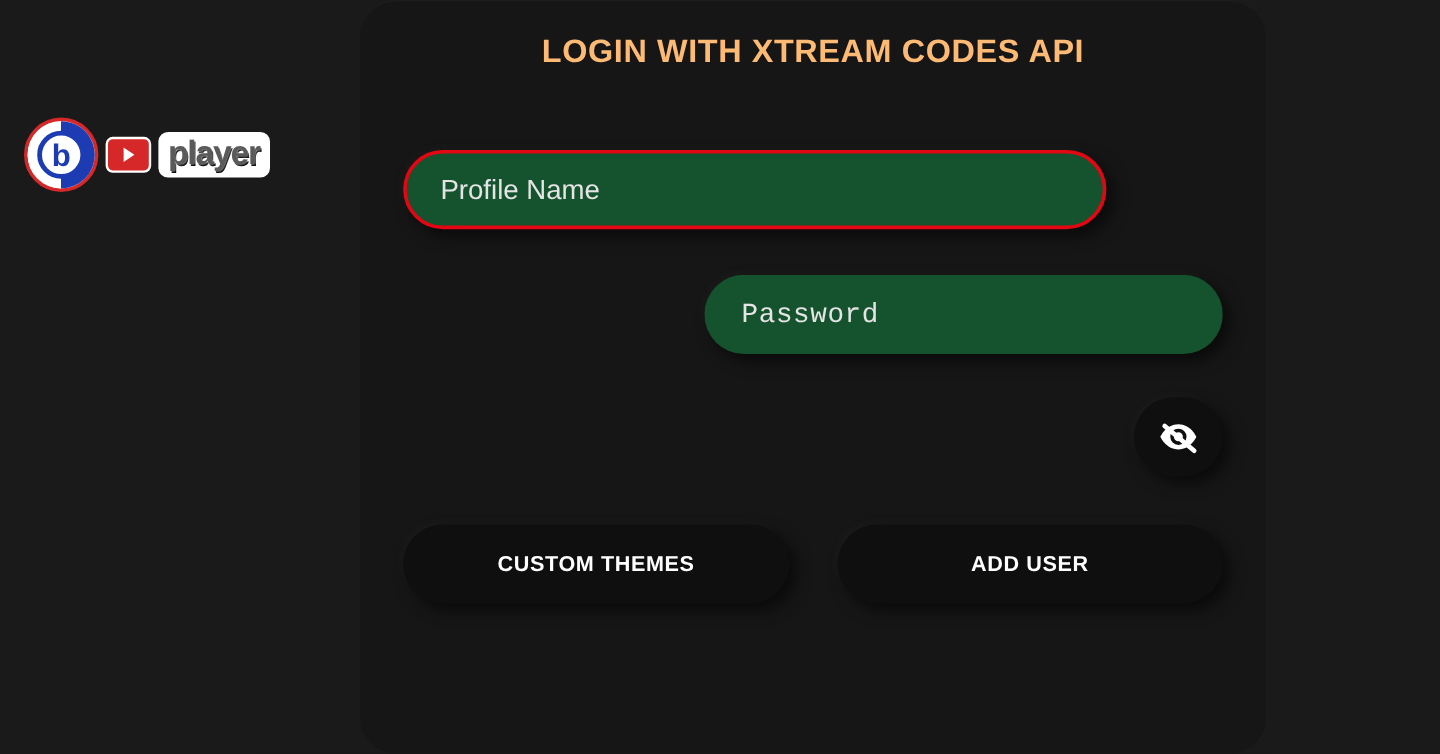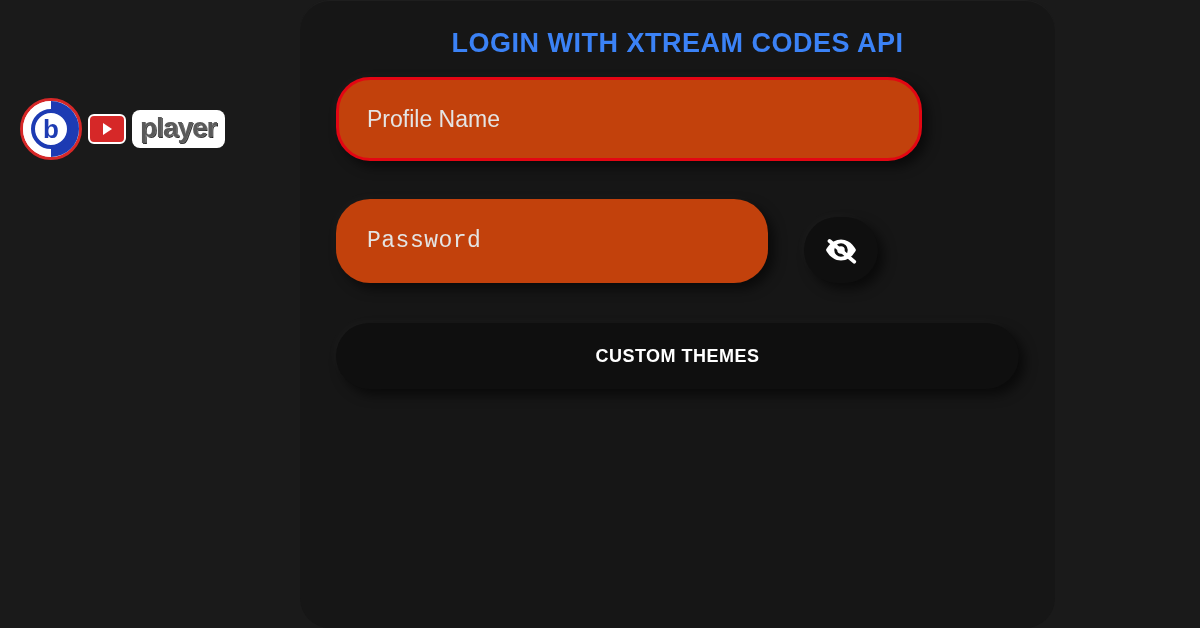--- a/index.html
+++ b/index.html
@@ -76,52 +76,52 @@
       left: 300px;
       top: 0;
       width: 755px;
       height: 628px;
       background: #161616;
       border-radius: 30px;
       padding: 28px 36px 0 36px;
       box-shadow: inset 0 1px 1px rgba(255,255,255,0.04);
     }
     .panel-title {
-      color: #3b82f6;
+      color: #fdba74;
       font-weight: 800;
       font-size: 27px;
       text-align: center;
       letter-spacing: 0.5px;
-      margin-bottom: 18px;
+      margin-bottom: 66px;
     }
     .field {
       width: 586px;
-      height: 84px;
-      background: #c2410c;
+      height: 66px;
+      background: #14532d;
       border-radius: 34px;
       margin-bottom: 38px;
       display: flex;
       align-items: center;
       padding: 0 28px;
       box-shadow: 6px 6px 12px rgba(0,0,0,0.55), -4px -4px 8px rgba(255,255,255,0.02);
       border: 3px solid transparent;
     }
     .field.focus { border-color: #e30613; }
     .field input {
       width: 100%;
       background: transparent;
       border: none;
       outline: none;
       color: #e4e4e4;
       font-size: 23px;
       font-family: Arial, sans-serif;
     }
     .field input::placeholder { color: #e4e4e4; }
     .field.mono input { font-family: 'Courier New', monospace; letter-spacing: 0.5px; }
-    .pw-row{ display:flex; align-items:flex-end; gap:36px; }
+    .pw-row{ display:flex; align-items:flex-end; gap:36px;flex-direction:column; }
     .pw-row .field{ width:432px; margin-bottom:0; }
     .eye-btn{
       width:74px; height:66px;
       background:#0f0f0f;
       border-radius:34px;
       box-shadow: 6px 6px 12px rgba(0,0,0,0.55), -4px -4px 8px rgba(255,255,255,0.02);
       display:flex; align-items:center; justify-content:center;
       cursor:pointer;
     }
     .eye-btn svg{ width:36px; height:36px; fill:#fff; }
@@ -172,14 +172,17 @@
         <path d="M12 5c-7 0-10 7-10 7s3 7 10 7 10-7 10-7-3-7-10-7zm0 11.5A4.5 4.5 0 1 1 16.5 12 4.5 4.5 0 0 1 12 16.5zM12 9.5A2.5 2.5 0 1 0 14.5 12 2.5 2.5 0 0 0 12 9.5z"></path>
         <rect x="1" y="11" width="24" height="2.6" rx="1.3" transform="rotate(40 12 12)"></rect>
       </svg>
     </div>
   </div>
 
   <div class="btn-row">
     <div class="pill-btn">
       <span>CUSTOM THEMES</span>
     </div>
+    <div class="pill-btn">
+      <span>ADD USER</span>
+    </div>
   </div>
 </div>
 
 </body></html>

